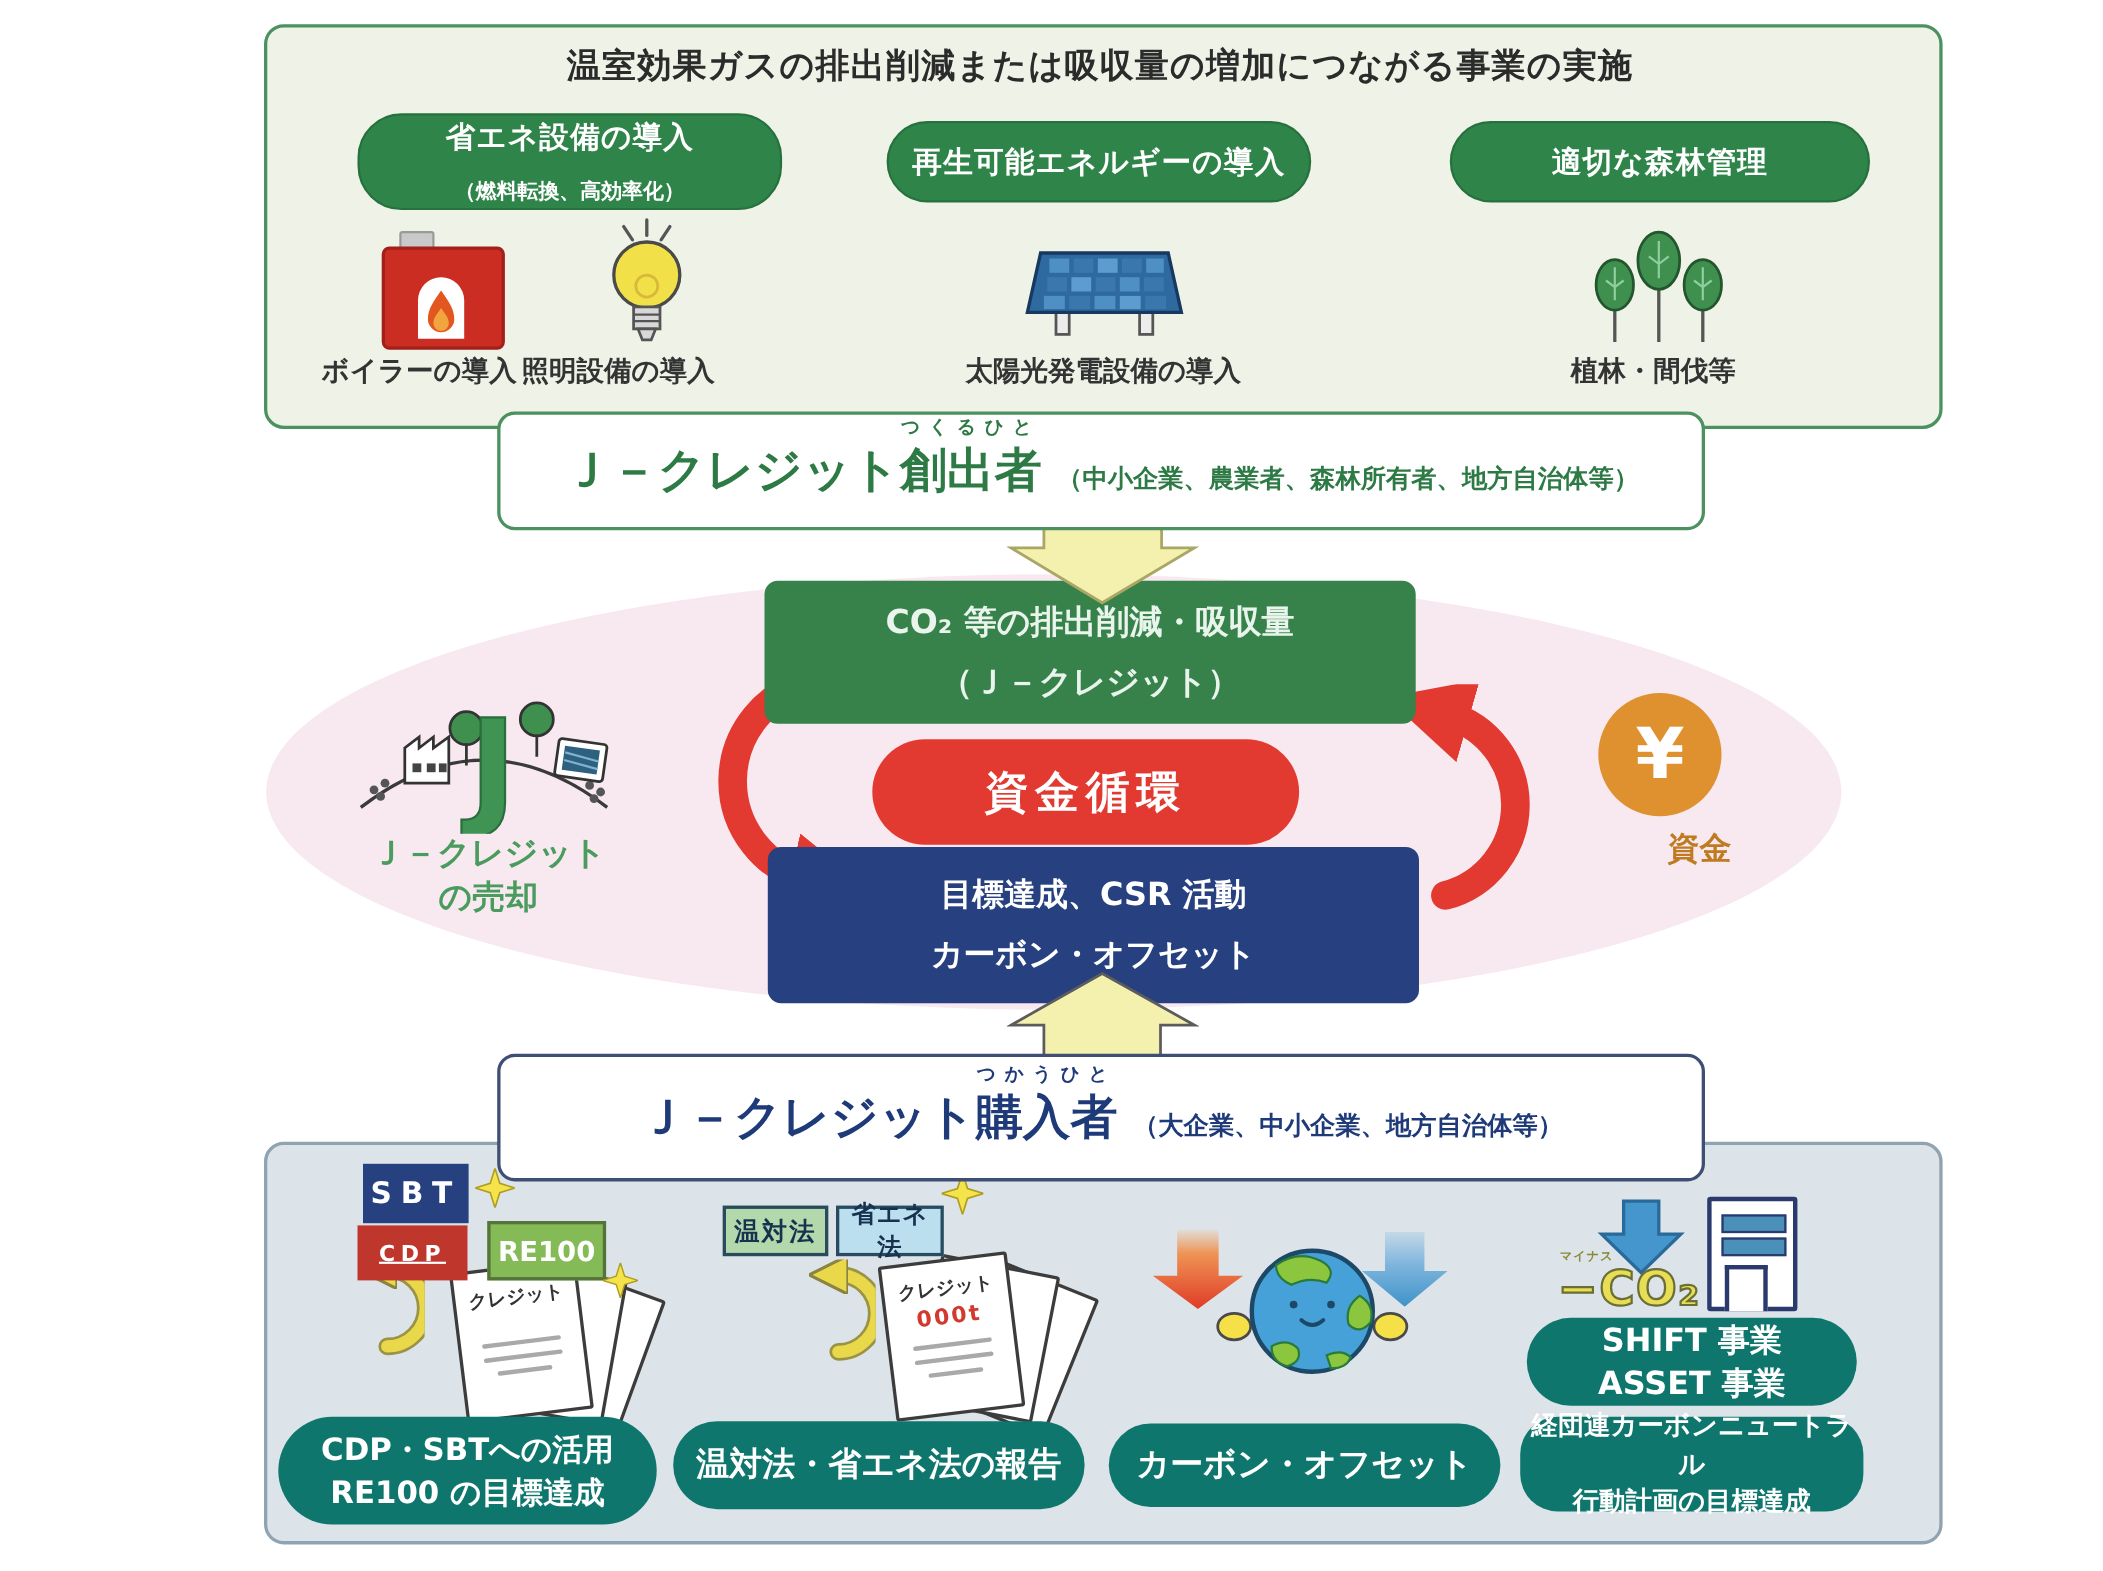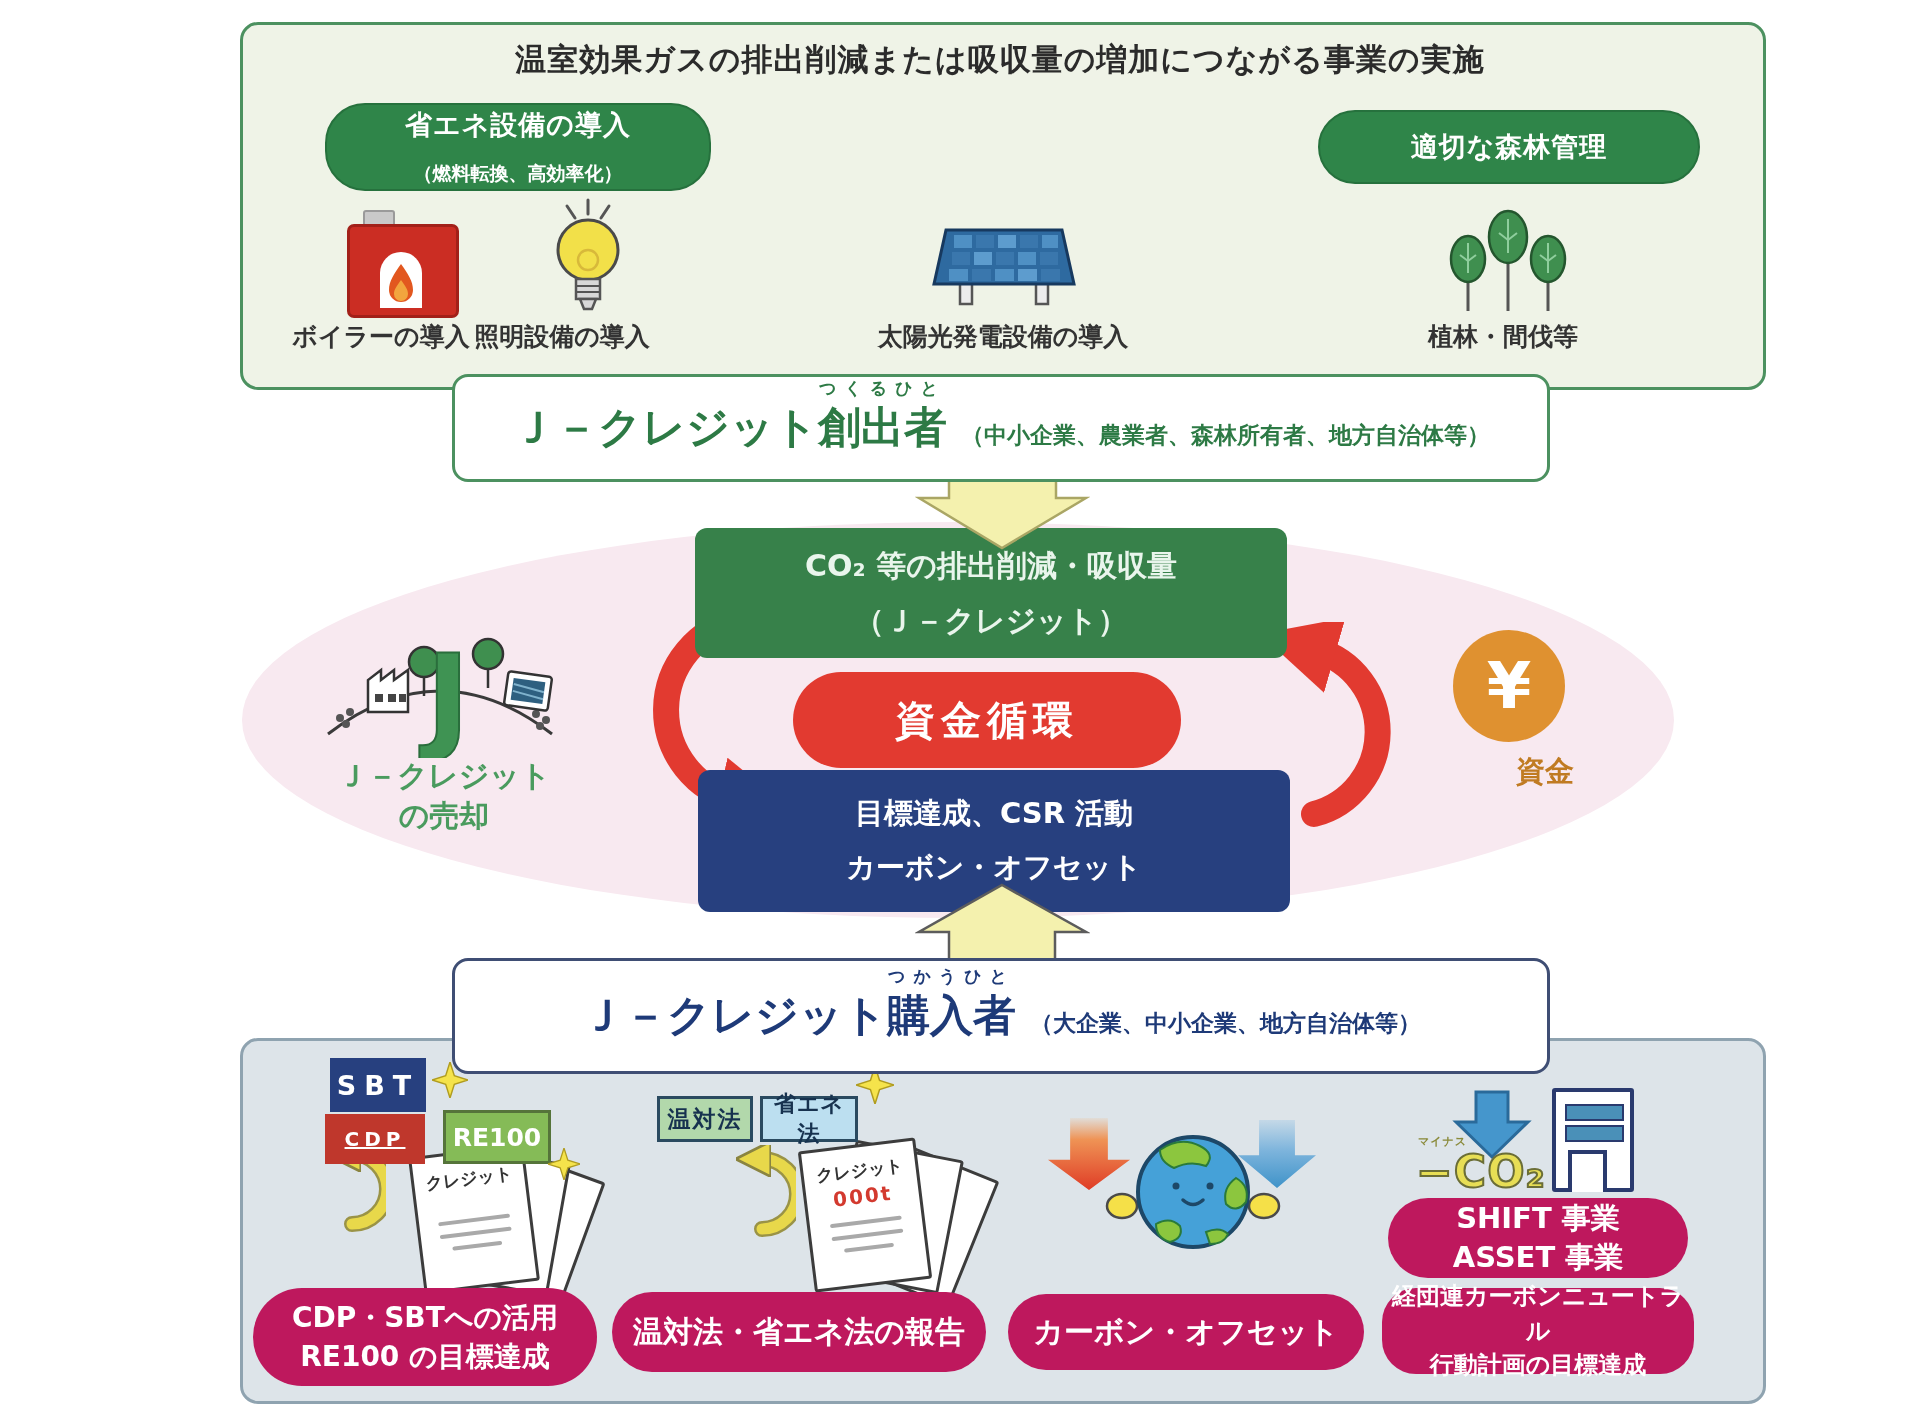--- a/index.html
+++ b/index.html
@@ -30,21 +30,21 @@
   .ellipse{background:#f8e9f0;border-radius:50%;z-index:0;}
   .credit-box{background:#37814a;border-radius:12px;color:#e9f5ec;font-weight:bold;font-size:30px;line-height:1.85;z-index:3;}
   .fund-pill{background:#e23a30;border-radius:50px;color:#fff;font-weight:bold;font-size:40px;letter-spacing:6px;z-index:3;}
   .goal-box{background:#27407f;border-radius:12px;color:#fff;font-weight:bold;font-size:29px;line-height:1.85;z-index:3;}
   .sell-label{color:#4a9b5e;font-weight:bold;font-size:30px;line-height:1.35;z-index:2;}
   .yen-circle{background:#df9130;border-radius:50%;color:#fff;font-weight:bold;font-size:64px;z-index:2;}
   .fund-label{color:#c07b22;font-weight:bold;font-size:29px;z-index:2;}
 
   
   .bottom-box{background:#dde4e9;border:3px solid #8fa3b0;border-radius:18px;z-index:1;}
-  .navy-pill{background:#be185d;color:#fff;font-weight:bold;z-index:3;line-height:1.4;}
+  .navy-pill{background:#0f766e;color:#fff;font-weight:bold;z-index:3;line-height:1.4;}
   .badge{font-weight:bold;z-index:3;}
   .badge.sbt{background:#27407f;color:#fff;font-size:27px;letter-spacing:8px;}
   .badge.cdp{background:#bf372c;color:#fff;font-size:20px;letter-spacing:5px;text-decoration:underline;}
   .badge.re100{background:#85bb57;border:3px solid #55743a;color:#fff;font-size:25px;align-items:center;}
   .badge.ontai{background:#b2d8ab;border:3px solid #2a4a60;color:#17324f;font-size:23px;letter-spacing:2px;}
   .badge.shoene{background:#bcdff0;border:3px solid #2a4a60;color:#17324f;font-size:22px;letter-spacing:1px;}
 
   .doc-stack{z-index:2;}
   .page{position:absolute;background:#fff;border:3px solid #3c3c3c;border-radius:3px;}
   .doc-label{font-size:17px;font-weight:bold;color:#333;white-space:nowrap;}
@@ -70,20 +70,23 @@
 <div class="canvas">
 
   <div class="abs top-box" style="left:240px;top:22px;width:1520px;height:362px;"></div>
   <div class="abs ctr" style="left:240px;top:38px;width:1520px;height:44px;z-index:2;">
     <span class="top-title">温室効果ガスの排出削減または吸収量の増加につながる事業の実施</span>
   </div>
 
   <div class="abs gpill ctr col" style="left:325px;top:103px;width:382px;height:84px;z-index:2;">
     <span class="main">省エネ設備の導入</span>
     <span class="sub">（燃料転換、高効率化）</span>
+  </div>
+  <div class="abs gpill ctr" style="left:806px;top:110px;width:382px;height:70px;z-index:2;">
+    <span class="main">再生可能エネルギーの導入</span>
   </div>
   <div class="abs gpill ctr" style="left:1318px;top:110px;width:378px;height:70px;z-index:2;">
     <span class="main">適切な森林管理</span>
   </div>
 
   <div class="abs" style="left:347px;top:210px;width:106px;height:102px;z-index:2;">
     <div class="abs" style="left:16px;top:0;width:28px;height:18px;background:#c9c9c9;border:2px solid #9a9a9a;border-radius:3px 3px 0 0;"></div>
     <div class="abs" style="left:0;top:14px;width:106px;height:88px;background:#cb2d23;border:3px solid #a22019;border-radius:7px;"></div>
     <div class="abs" style="left:33px;top:42px;width:42px;height:56px;background:#fff;border-radius:21px 21px 0 0;"></div>
     <svg class="abs" style="left:37px;top:52px;" width="34" height="44" viewBox="0 0 34 44">

